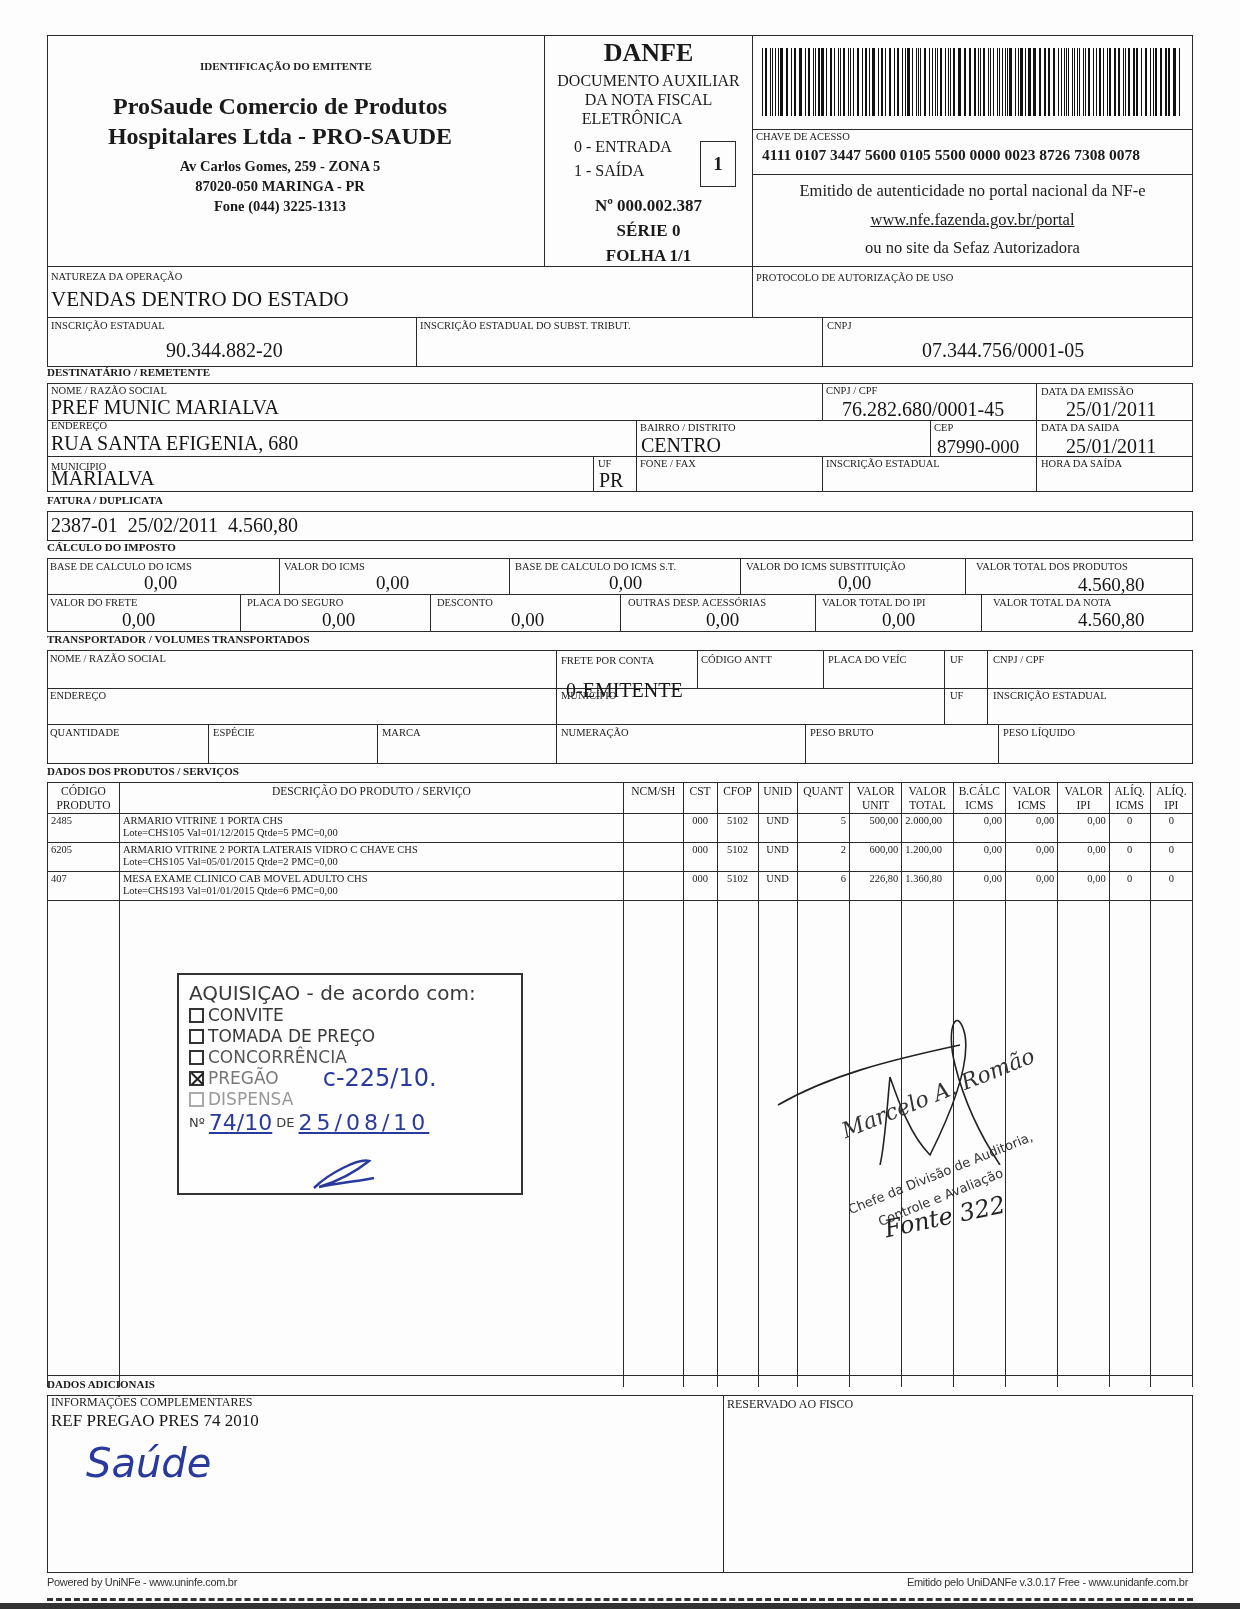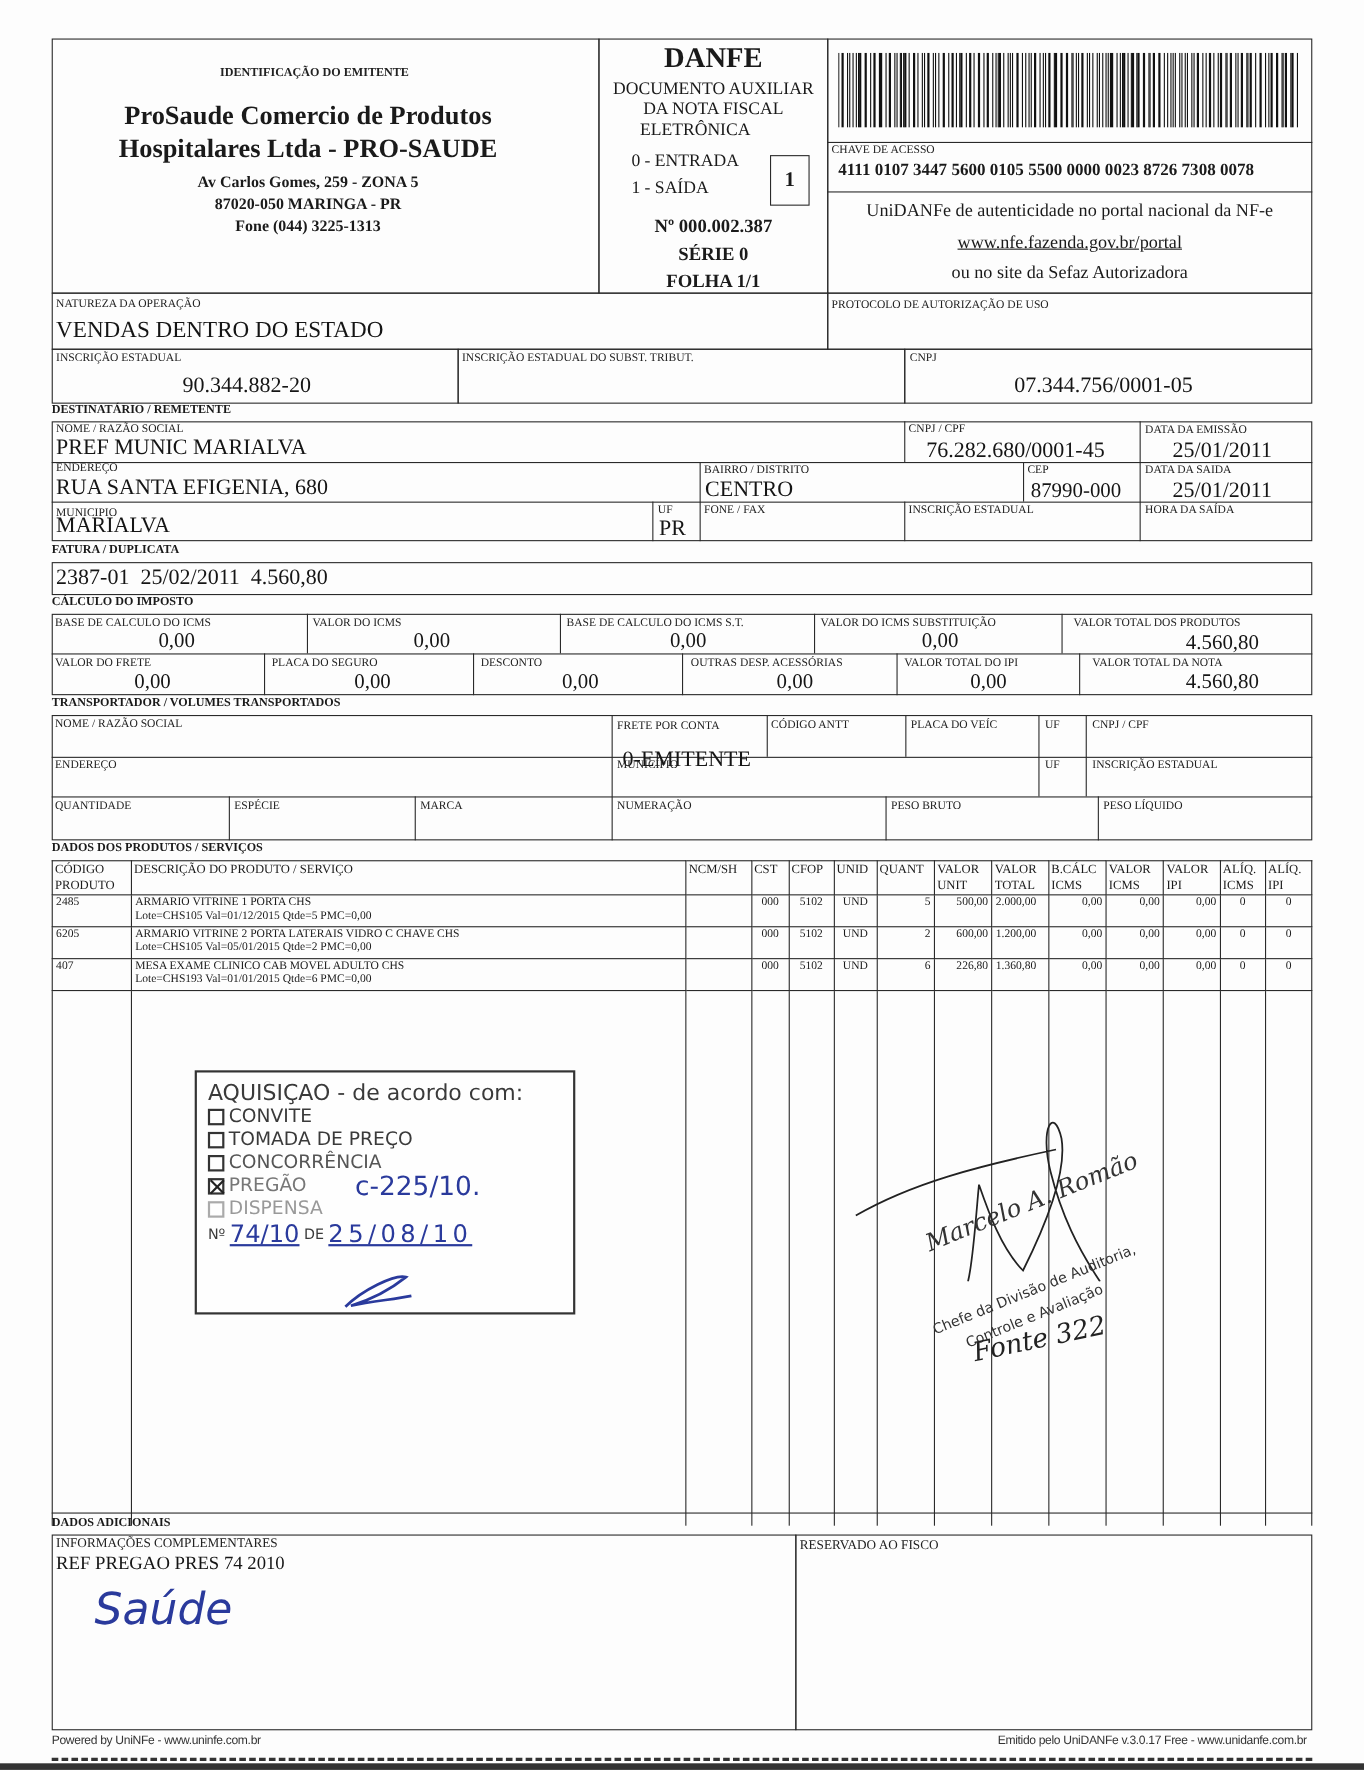--- a/index.html
+++ b/index.html
@@ -24,21 +24,21 @@
   .danfe-h { font-size: 26px; font-weight: bold; text-align: center; }
   .danfe-sub { font-size: 16px; line-height: 19px; text-align: center; }
   .danfe-io { font-size: 16px; line-height: 24px; }
   .danfe-num { font-size: 17px; font-weight: bold; line-height: 25px; text-align: center; }
 
   .barcode { position: absolute; display: flex; align-items: stretch; gap: 0; }
   .barcode span { display: block; background: #111; }
 
   
   table.prod { position: absolute; border-collapse: collapse; font-size: 10.5px; }
-  table.prod th { font-weight: normal; border: 1.5px solid #2a2a2a; padding: 1px 2px; line-height: 14px; text-align: left; vertical-align: top; font-size: 11.5px; }
+  table.prod th { font-weight: normal; border: 1.5px solid #2a2a2a; padding: 1px 2px; line-height: 14px; text-align: center; vertical-align: top; font-size: 11.5px; }
   table.prod td { border-left: 1.5px solid #2a2a2a; border-right: 1.5px solid #2a2a2a; padding: 1px 3px; line-height: 12px; vertical-align: top; font-size: 10.5px; }
   table.prod tr.item td { border-bottom: 1.5px solid #2a2a2a; height: 29px; }
   table.prod tr.filler td { height: 486px; }
   .desc-line { display: block; }
 
   
   .stamp { position: absolute; border: 2px solid #333; background: rgba(255,255,255,0.6); font-family: "DejaVu Sans", sans-serif; color: #3a3a3a; }
   .stamp .hd { font-size: 20px; line-height: 24px; }
   .stamp .opt { font-size: 17px; line-height: 21px; display: flex; align-items: center; gap: 4px; }
   .stamp .cb { display: inline-block; width: 15px; height: 15px; border: 2px solid #333; position: relative; }
@@ -208,21 +208,21 @@
     <span style="width:1px;margin-right:1px"></span>
     <span style="width:3px;margin-right:3px"></span>
     <span style="width:1px;margin-right:1px"></span>
     <span style="width:3px;margin-right:3px"></span>
     <span style="width:2px;margin-right:2px"></span>
   </div>
 <div class="hline" style="left:752px;top:129px;width:441px;"></div>
 <div class="lbl" style="left:756px;top:131px;">CHAVE DE ACESSO</div>
 <div class="abs" style="left:762px;top:146px;font-size:15.5px;font-weight:bold;white-space:nowrap;">4111 0107 3447 5600 0105 5500 0000 0023 8726 7308 0078</div>
 <div class="hline" style="left:752px;top:174px;width:441px;"></div>
-<div class="abs center" style="left:752px;top:181px;width:441px;font-size:16.5px;">UniDANFe de autenticidade no portal nacional da NF-e</div>
+<div class="abs center" style="left:752px;top:181px;width:441px;font-size:16.5px;">Emitido de autenticidade no portal nacional da NF-e</div>
 <div class="abs center" style="left:752px;top:210px;width:441px;font-size:16.5px;text-decoration:underline;">www.nfe.fazenda.gov.br/portal</div>
 <div class="abs center" style="left:752px;top:238px;width:441px;font-size:16.5px;">ou no site da Sefaz Autorizadora</div>
 
 <div class="box" style="left:47px;top:266px;width:706px;height:52px;"></div>
 <div class="lbl" style="left:51px;top:271px;">NATUREZA DA OPERAÇÃO</div>
 <div class="val" style="left:51px;top:289px;font-size:21px;">VENDAS DENTRO DO ESTADO</div>
 <div class="box" style="left:752px;top:266px;width:441px;height:52px;"></div>
 <div class="lbl" style="left:756px;top:272px;">PROTOCOLO DE AUTORIZAÇÃO DE USO</div>
 
 <div class="box" style="left:47px;top:317px;width:370px;height:50px;"></div>

